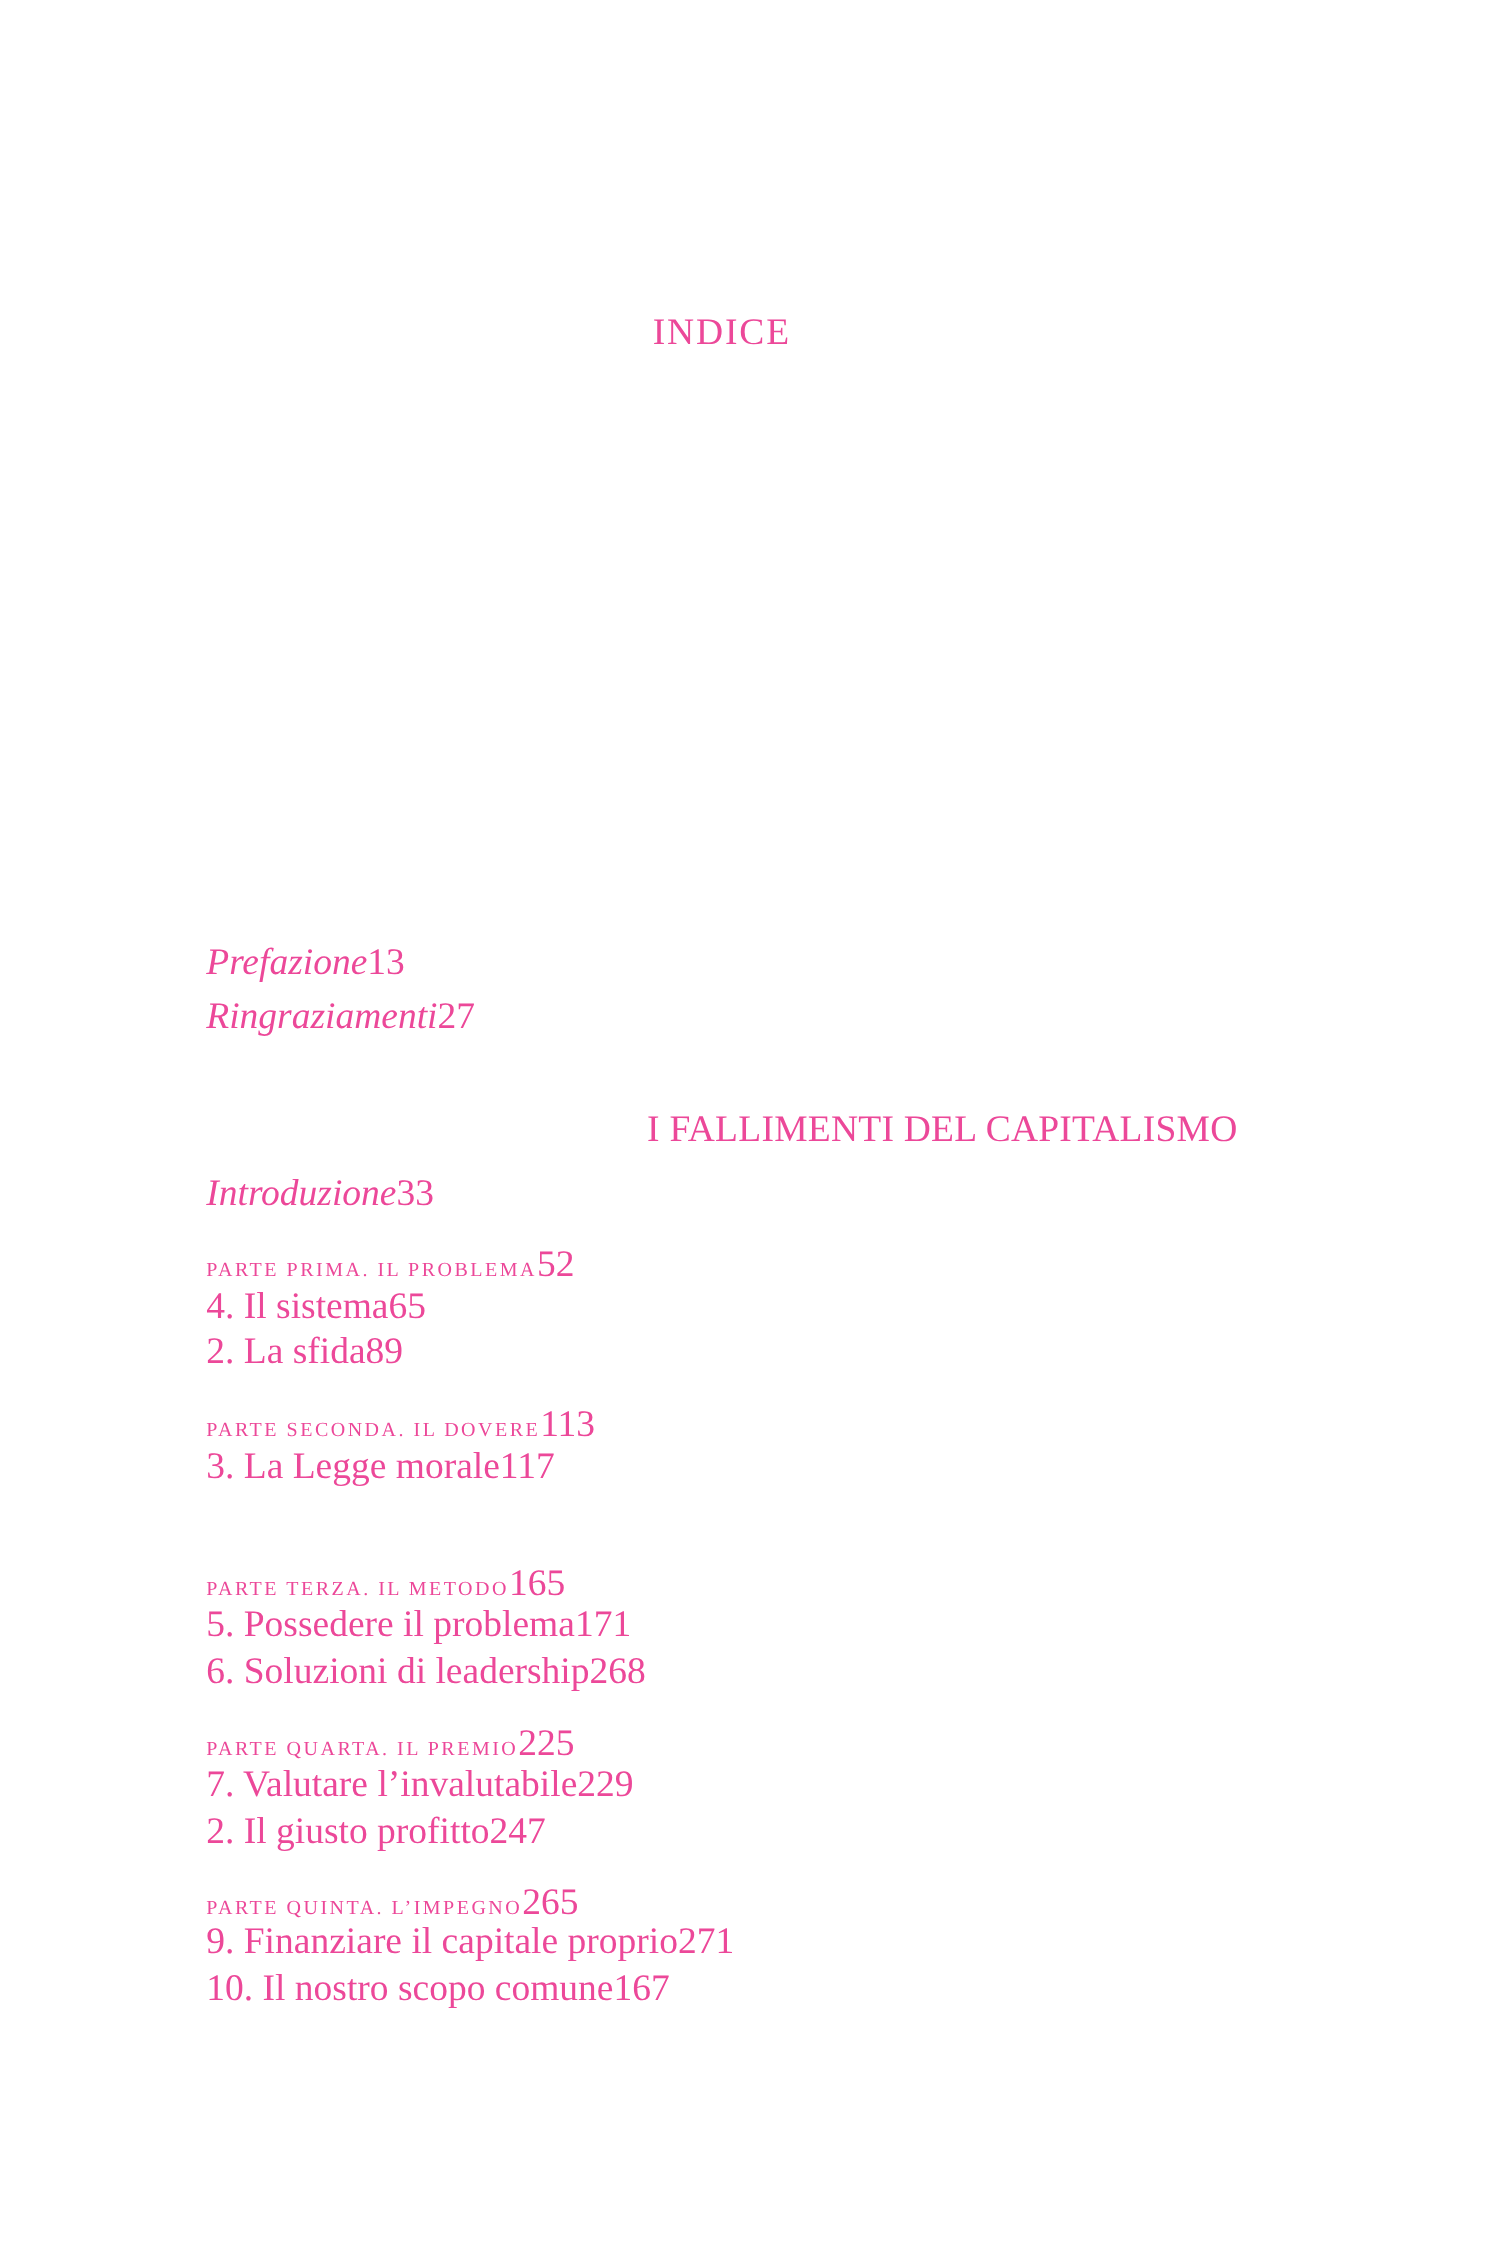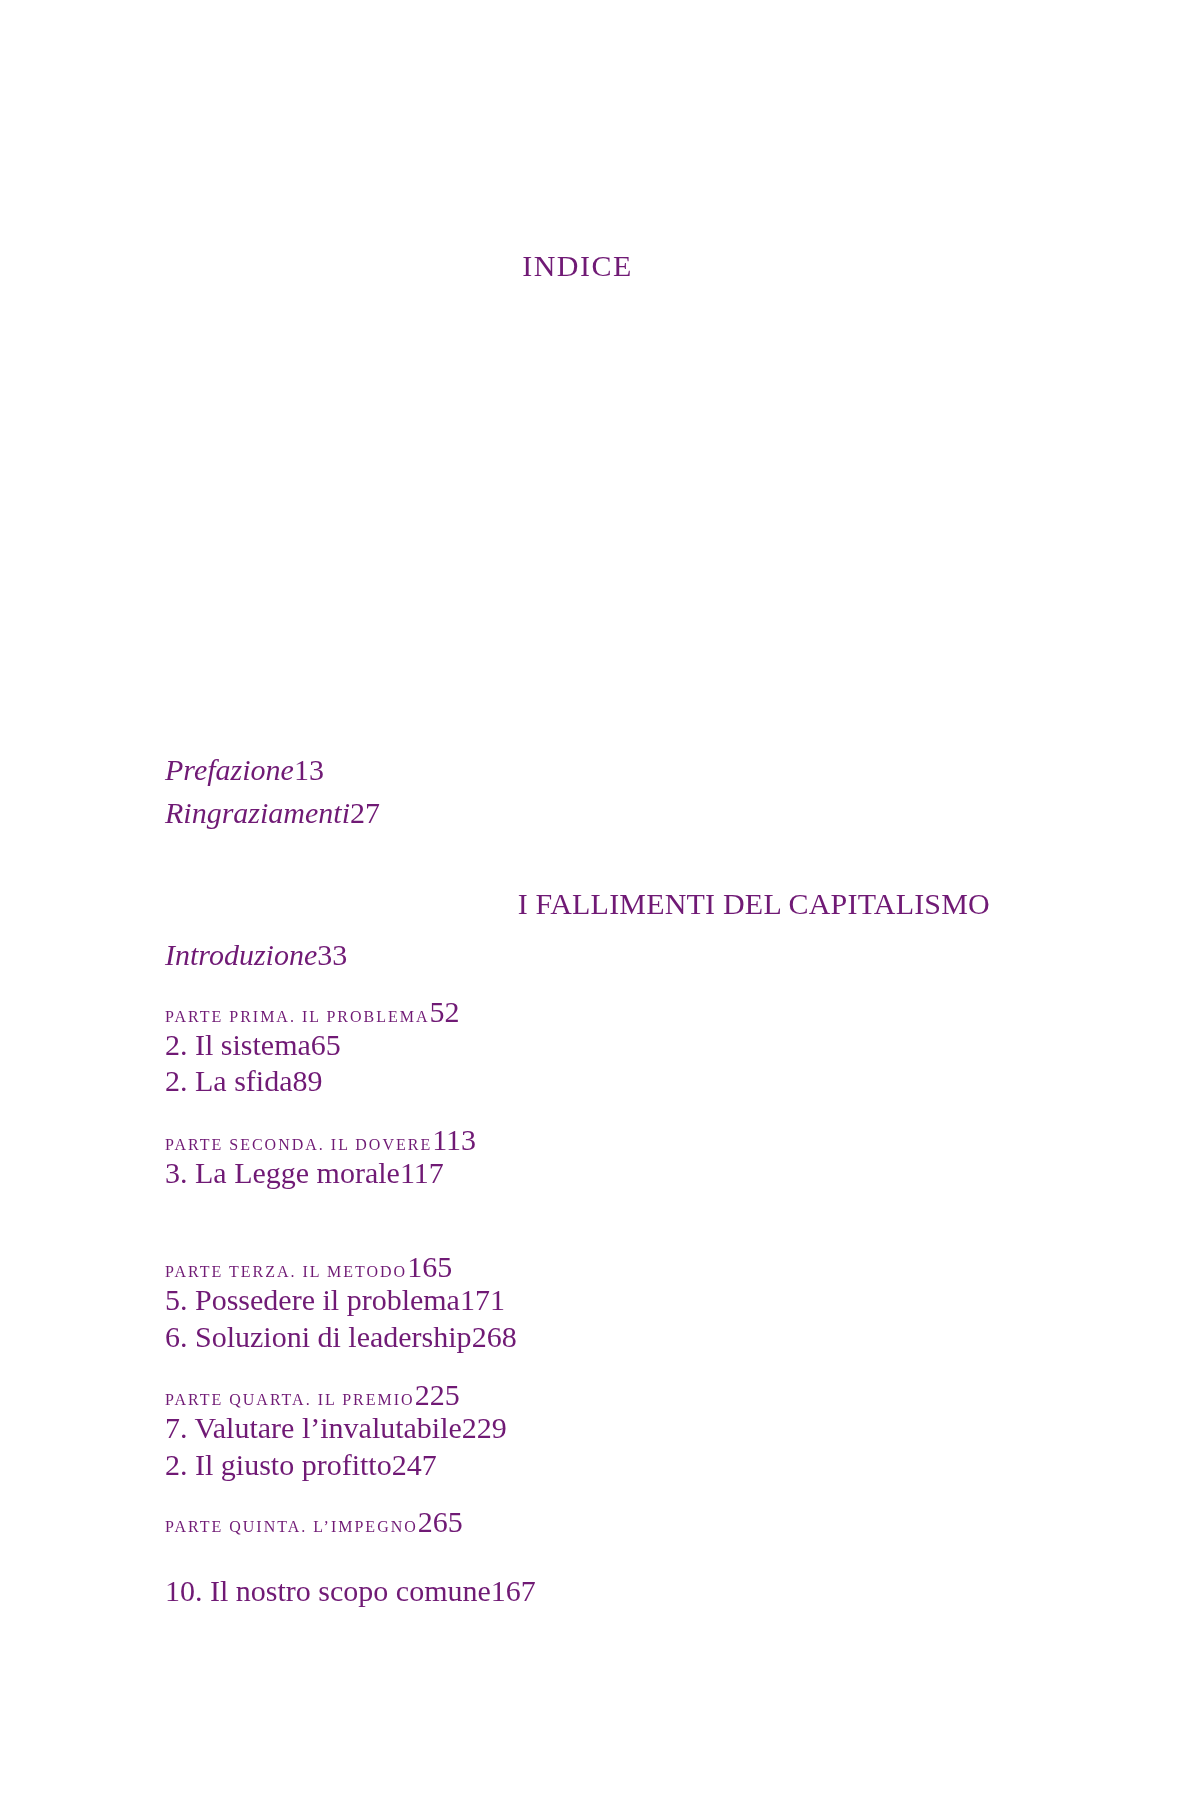--- a/index.html
+++ b/index.html
@@ -7,21 +7,21 @@
     padding: 0;
     background: #ffffff;
   }
   .sheet {
     position: relative;
     width: 1042px;
     height: 1801px;
     background: #ffffff;
     overflow: hidden;
     font-family: "Liberation Serif", "DejaVu Serif", serif;
-    color: #701a75;
+    color: #ec4899;
   }
   .col {
     position: absolute;
     left: 165px;
     width: 825px;
   }
   .page-title {
     font-size: 30px;
     line-height: 1;
     text-align: center;
@@ -78,21 +78,21 @@
   <div class="col row italic" style="top:940px">
     <span class="label">Introduzione</span>
     <span class="pagenum">33</span>
   </div>
 
   <div class="col row part" style="top:997px">
     <span class="label">PARTE PRIMA. IL PROBLEMA</span>
     <span class="pagenum">52</span>
   </div>
   <div class="col row" style="top:1030px">
-    <span class="label">2. Il sistema</span>
+    <span class="label">4. Il sistema</span>
     <span class="pagenum">65</span>
   </div>
   <div class="col row" style="top:1066px">
     <span class="label">2. La sfida</span>
     <span class="pagenum">89</span>
   </div>
 
   <div class="col row part" style="top:1125px">
     <span class="label">PARTE SECONDA. IL DOVERE</span>
     <span class="pagenum">113</span>
@@ -125,18 +125,22 @@
   </div>
   <div class="col row" style="top:1450px">
     <span class="label">2. Il giusto profitto</span>
     <span class="pagenum">247</span>
   </div>
 
   <div class="col row part" style="top:1507px">
     <span class="label">PARTE QUINTA. L’IMPEGNO</span>
     <span class="pagenum">265</span>
   </div>
+  <div class="col row" style="top:1538px">
+    <span class="label">9. Finanziare il capitale proprio</span>
+    <span class="pagenum">271</span>
+  </div>
   <div class="col row" style="top:1576px">
     <span class="label">10. Il nostro scopo comune</span>
     <span class="pagenum">167</span>
   </div>
 
 </div>
 
 </body></html>

